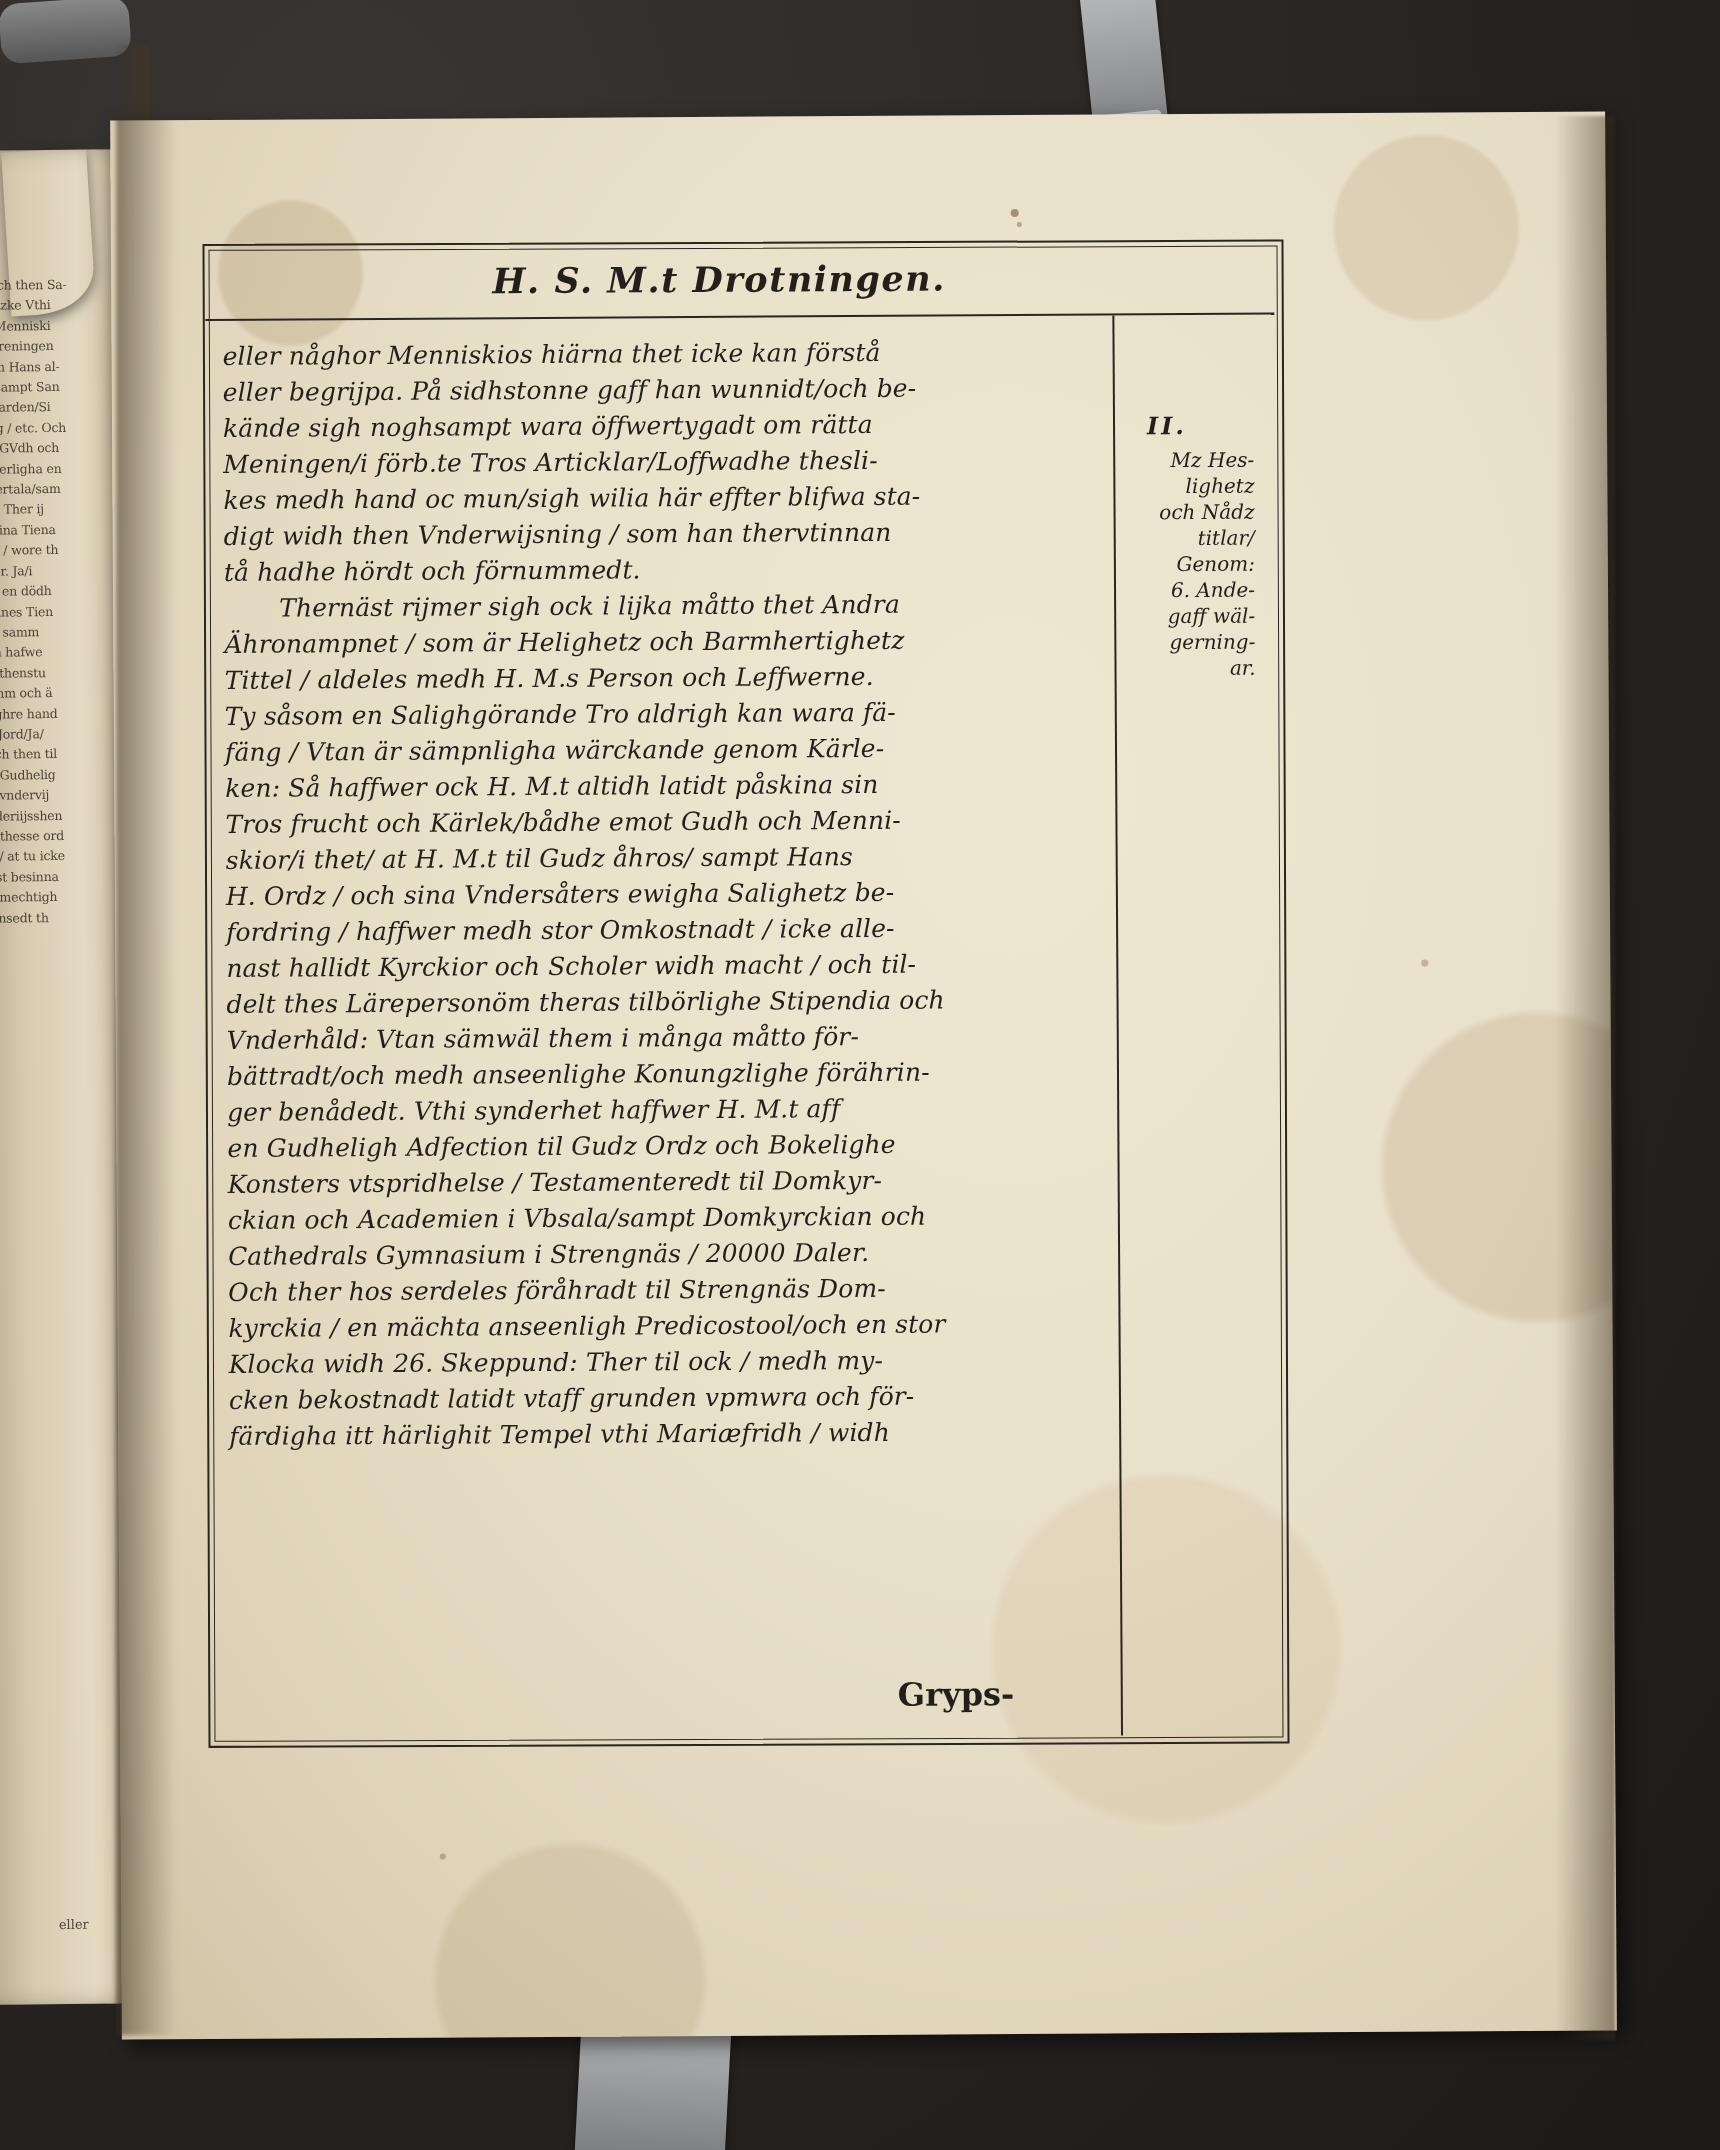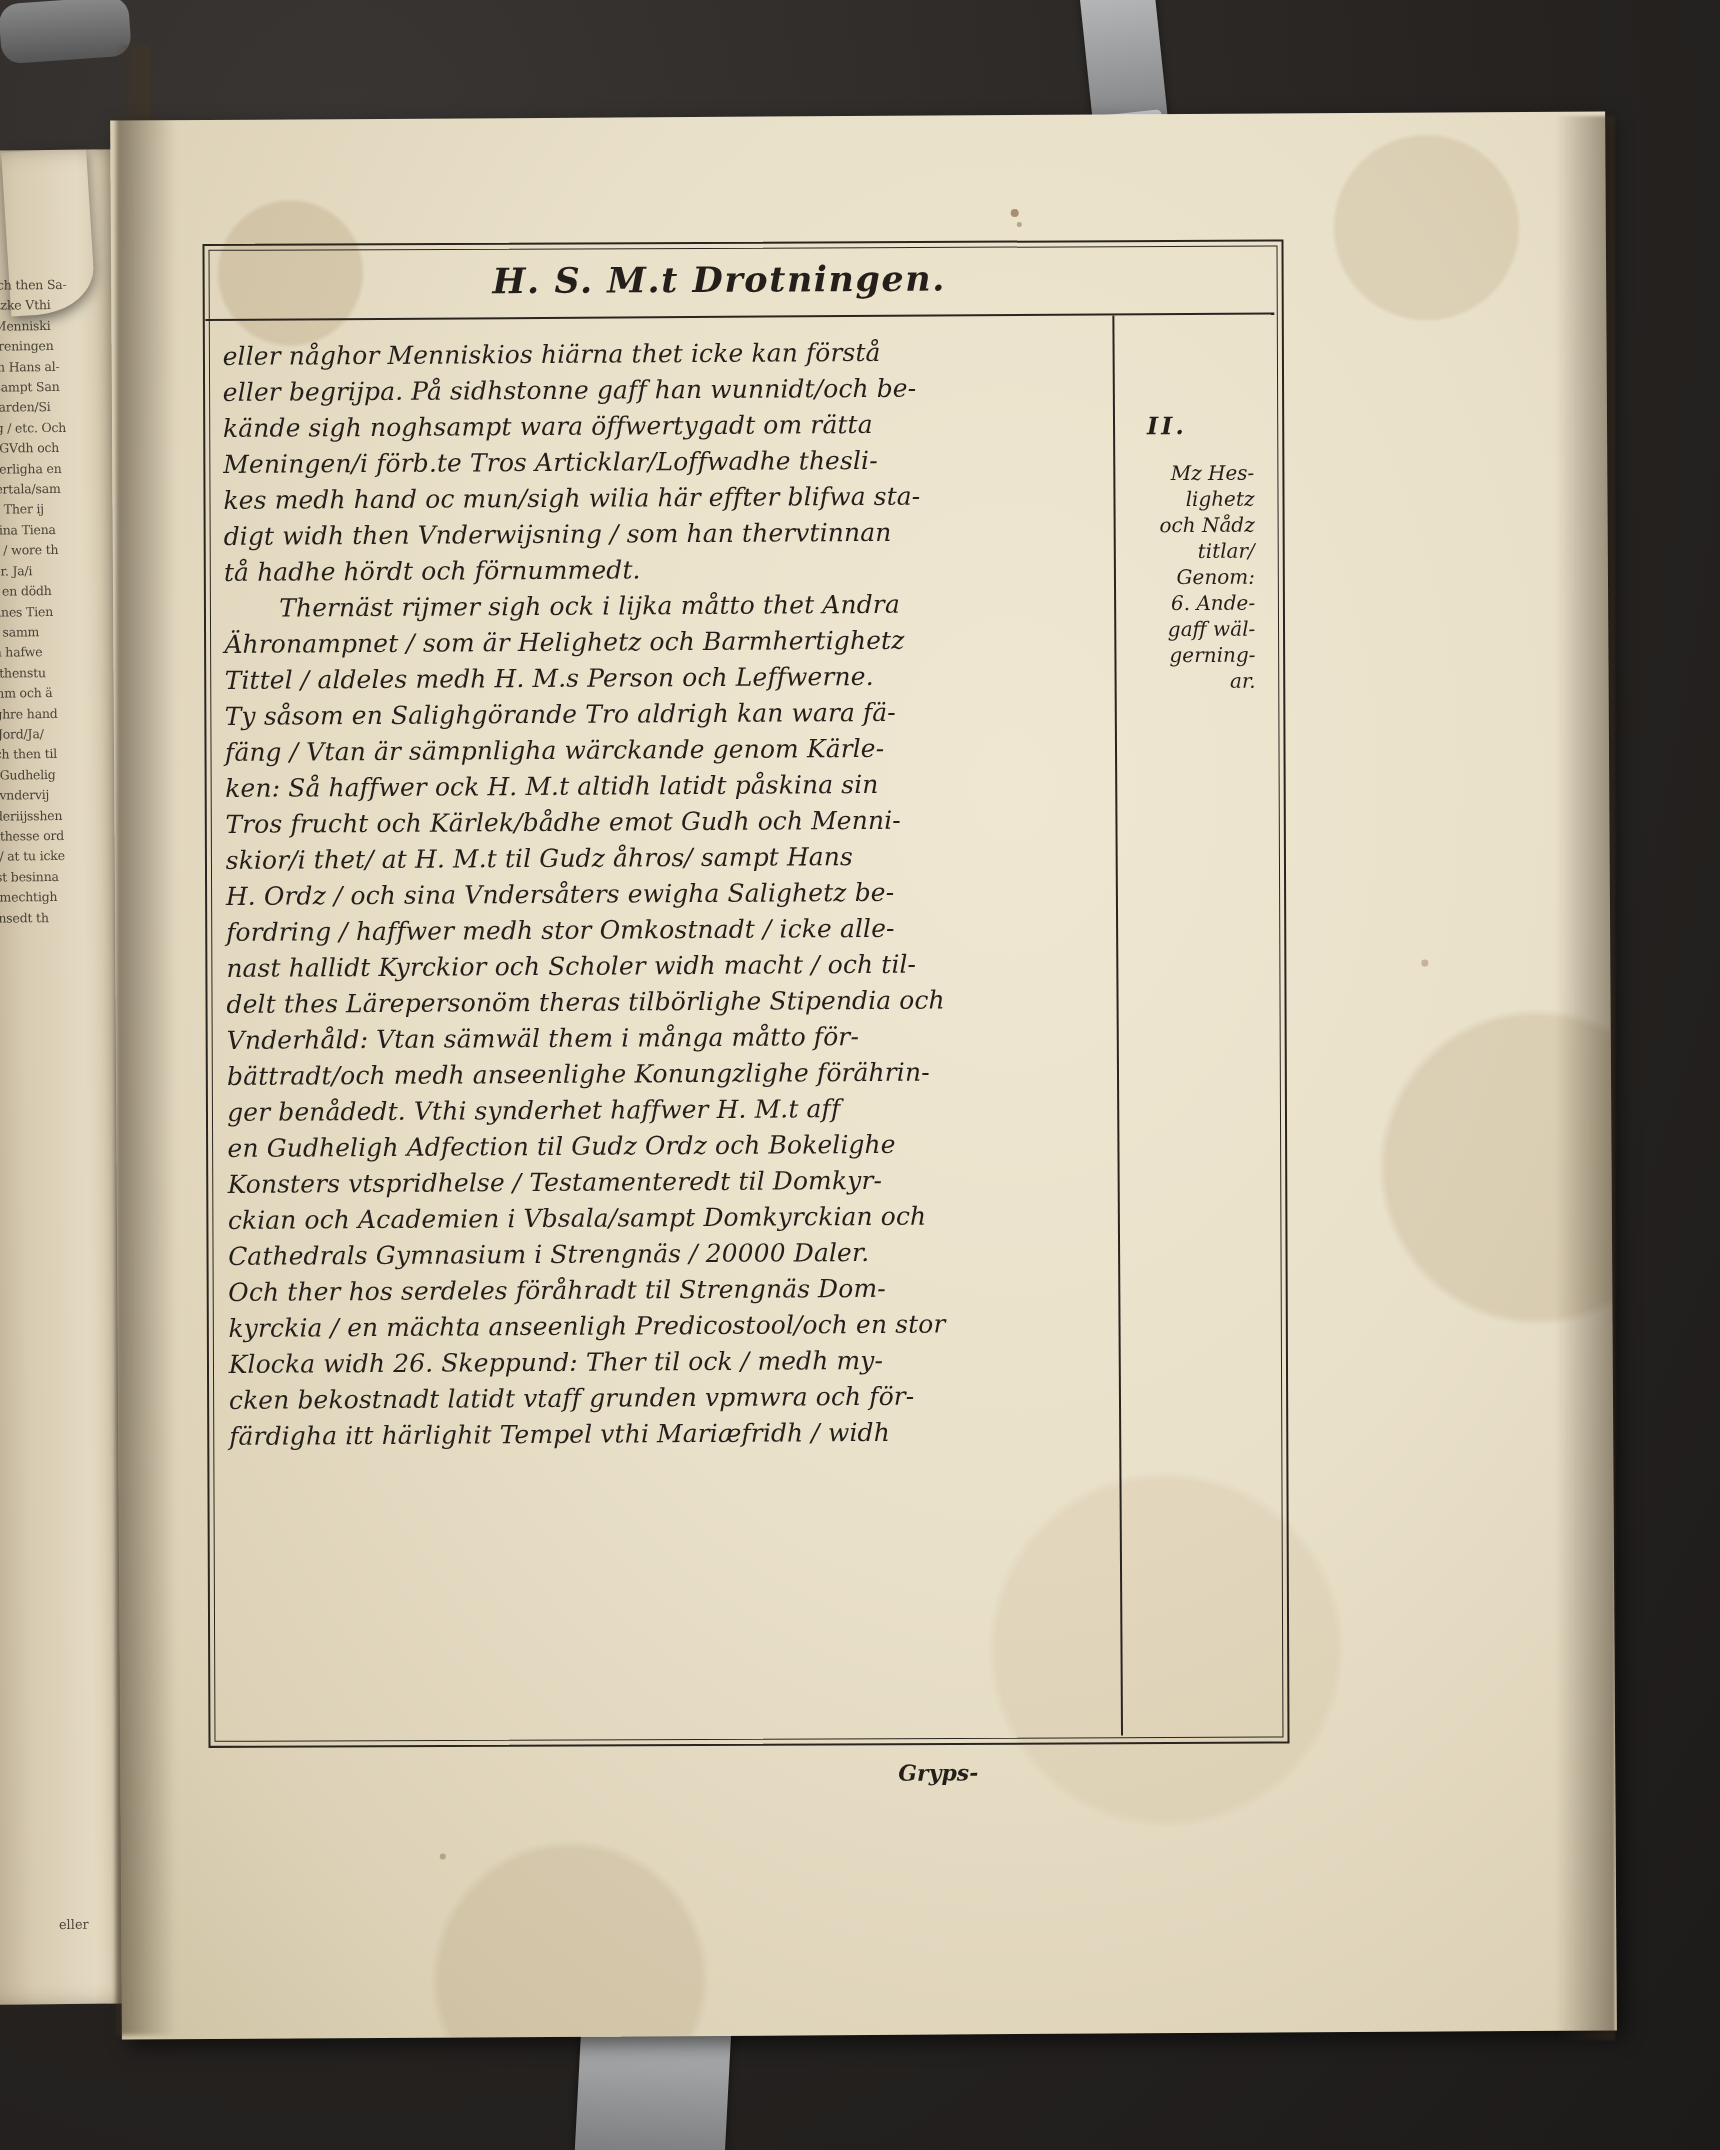--- a/index.html
+++ b/index.html
@@ -193,45 +193,44 @@
     color: #241f1a;
     font-style: italic;
     letter-spacing: 0.1px;
   }
   #body-text .line { white-space: nowrap; }
   #body-text .indent { padding-left: 55px; }
 
   
   #catchword {
     position: absolute;
-    left: 778px; top: 1644px;
-    font-family: "DejaVu Serif", serif;
-    font-style: italic;
+    left: 778px; top: 1560px;
+    font-family: "DejaVu Serif", serif;
     font-weight: bold;
-    font-size: 22px;
+    font-size: 32px;
     color: #241f1a;
   }
 
   
   #margin-note {
     position: absolute;
     left: 1017px; top: 299px;
     width: 125px;
     font-family: "DejaVu Serif", serif;
     font-style: italic;
     font-size: 20px;
     line-height: 26px;
     color: #241f1a;
   }
   #margin-note-number {
     font-weight: bold;
     font-size: 24px;
     letter-spacing: 3px;
     display: block;
-    margin-bottom: 21px;
+    margin-bottom: 8px;
     margin-left: 18px;
   }
   #margin-note .mline { white-space: nowrap; text-align: right; }
 
   
   .speck {
     position: absolute;
     border-radius: 50%;
     background: #6d4a2a;
     opacity: .55;

